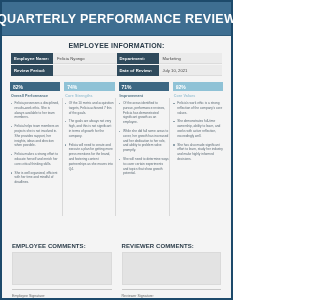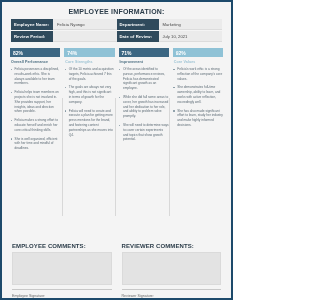--- a/index.html
+++ b/index.html
@@ -198,20 +198,23 @@
     margin-top: 4px;
     white-space: nowrap;
   }
   .comments-col { min-width: 0; }
 </style>
 </head>
 <body>
 
 <div class="page">
 
+  <div class="header-band">
+    <div class="header-title">QUARTERLY PERFORMANCE REVIEW</div>
+  </div>
 
   <div class="section-heading">EMPLOYEE INFORMATION:</div>
 
   <div class="info-table">
     <div class="info-label">Employee Name:</div>
     <div class="info-value">Felicia Nyongo</div>
     <div class="info-label">Department:</div>
     <div class="info-value">Marketing</div>
 
     <div class="info-label">Review Period:</div>

